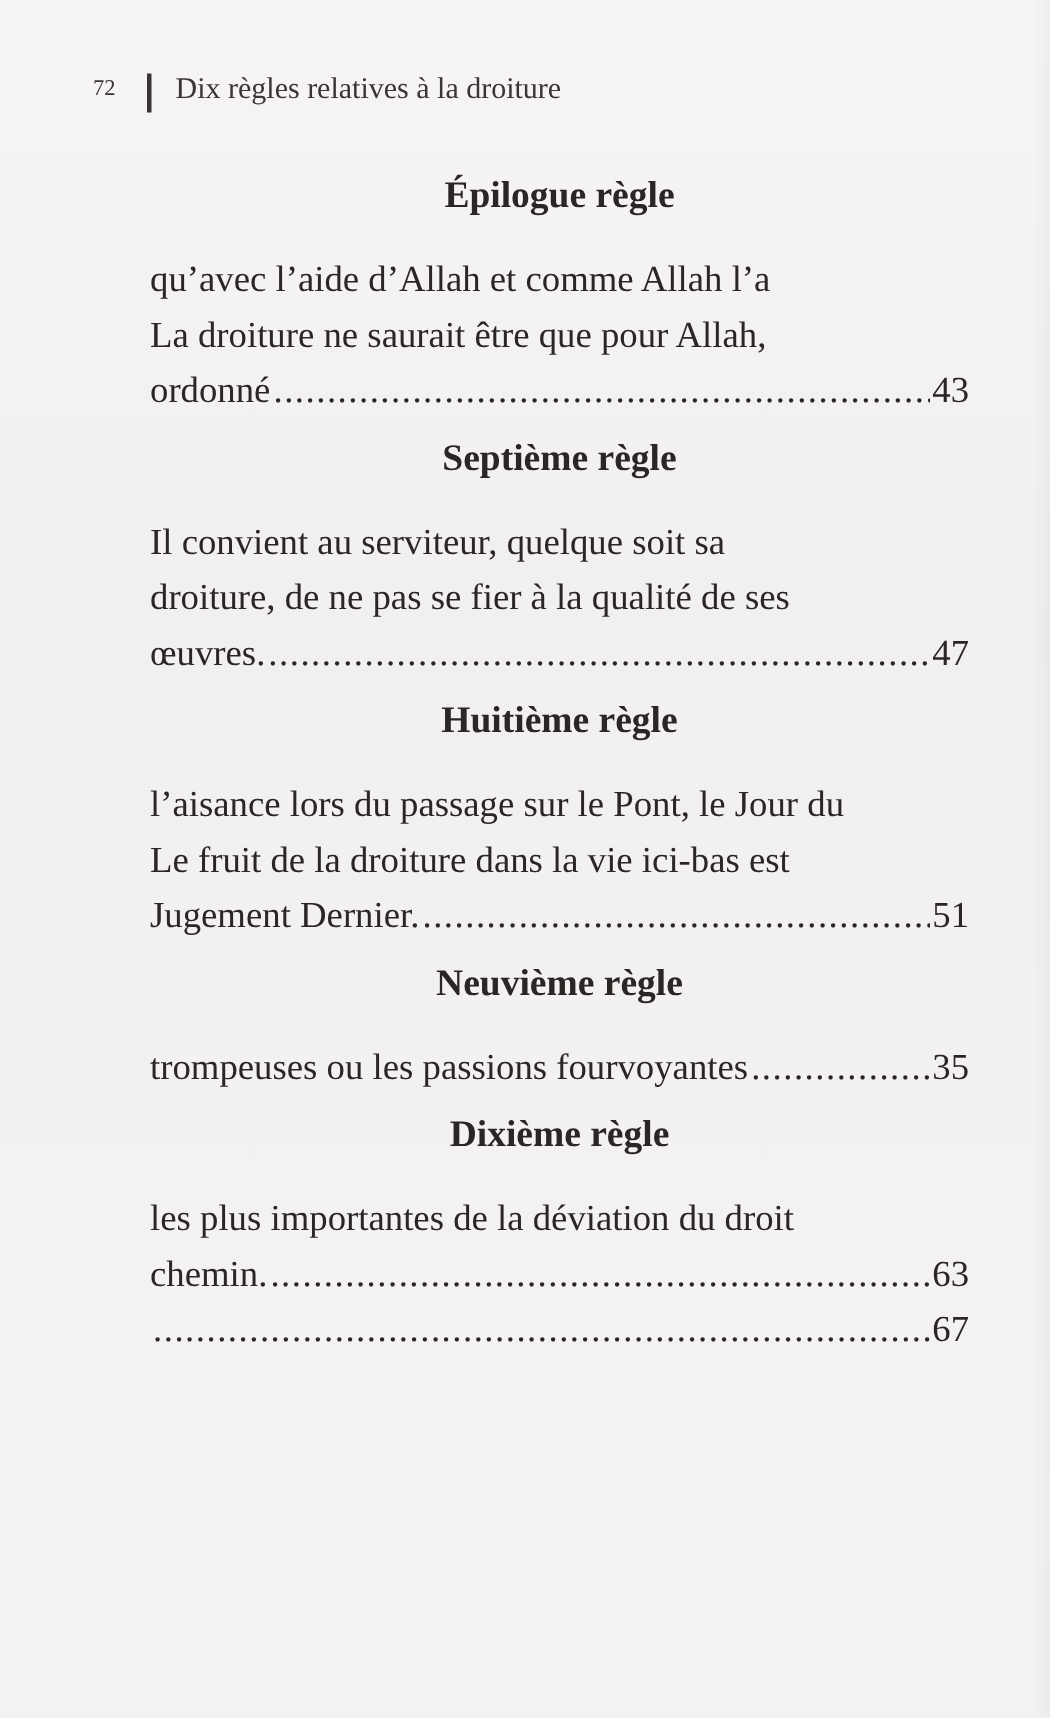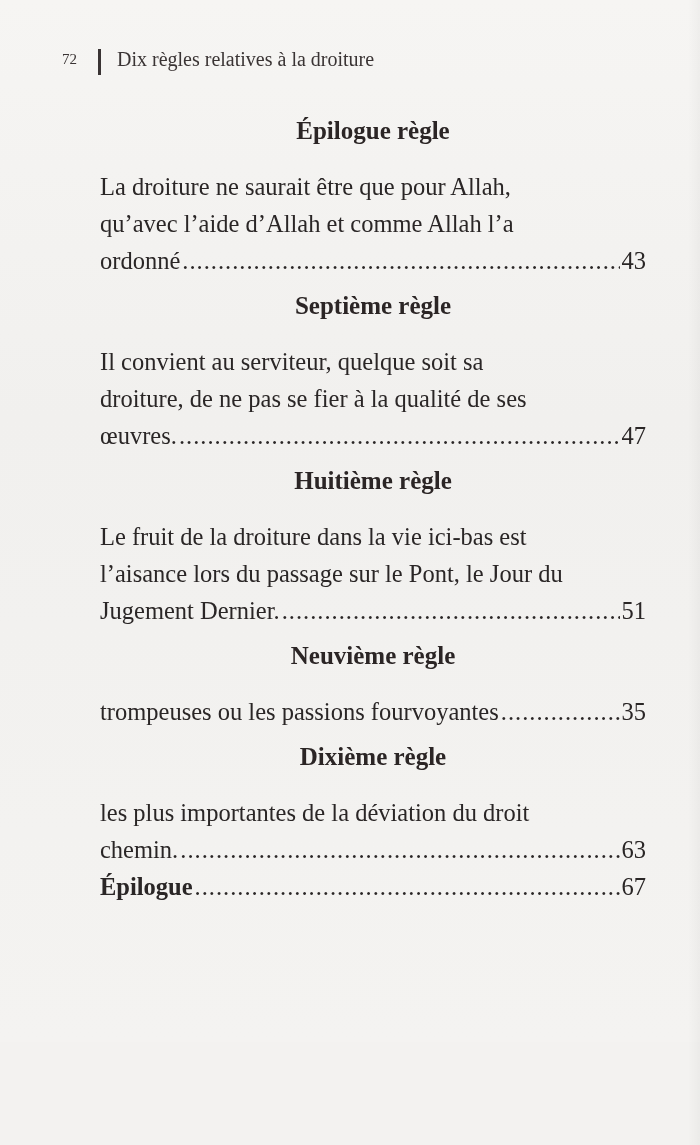--- a/index.html
+++ b/index.html
@@ -103,44 +103,44 @@
   <div class="running-head">
     <span class="folio">72</span>
     <span class="head-rule"></span>
     <span>Dix règles relatives à la droiture</span>
   </div>
 
   <div class="content">
 
     <div class="section-title">Épilogue règle</div>
     <div class="entry">
+      <span class="entry-line">qu’avec l’aide d’Allah et comme Allah l’a</span>
       <span class="entry-line">La droiture ne saurait être que pour Allah,</span>
-      <span class="entry-line">qu’avec l’aide d’Allah et comme Allah l’a</span>
       <span class="leader-line">
         <span>ordonné</span>
         <span class="leader-dots"></span>
         <span class="page-num">43</span>
       </span>
     </div>
 
     <div class="section-title">Septième règle</div>
     <div class="entry">
       <span class="entry-line">Il convient au serviteur, quelque soit sa</span>
       <span class="entry-line">droiture, de ne pas se fier à la qualité de ses</span>
       <span class="leader-line">
         <span>œuvres.</span>
         <span class="leader-dots"></span>
         <span class="page-num">47</span>
       </span>
     </div>
 
     <div class="section-title">Huitième règle</div>
     <div class="entry">
+      <span class="entry-line">l’aisance lors du passage sur le Pont, le Jour du</span>
       <span class="entry-line">Le fruit de la droiture dans la vie ici-bas est</span>
-      <span class="entry-line">l’aisance lors du passage sur le Pont, le Jour du</span>
       <span class="leader-line">
         <span>Jugement Dernier.</span>
         <span class="leader-dots"></span>
         <span class="page-num">51</span>
       </span>
     </div>
 
     <div class="section-title">Neuvième règle</div>
     <div class="entry">
       <span class="leader-line">
@@ -155,21 +155,20 @@
       <span class="entry-line">les plus importantes de la déviation du droit</span>
       <span class="leader-line">
         <span>chemin.</span>
         <span class="leader-dots"></span>
         <span class="page-num">63</span>
       </span>
     </div>
 
     <div class="entry">
       <span class="leader-line">
-        <span class="epilogue-title">Épilogue</span>
         <span class="leader-dots"></span>
         <span class="page-num">67</span>
       </span>
     </div>
 
   </div>
 
   <div class="shadow-edge"></div>
 </div>
 

